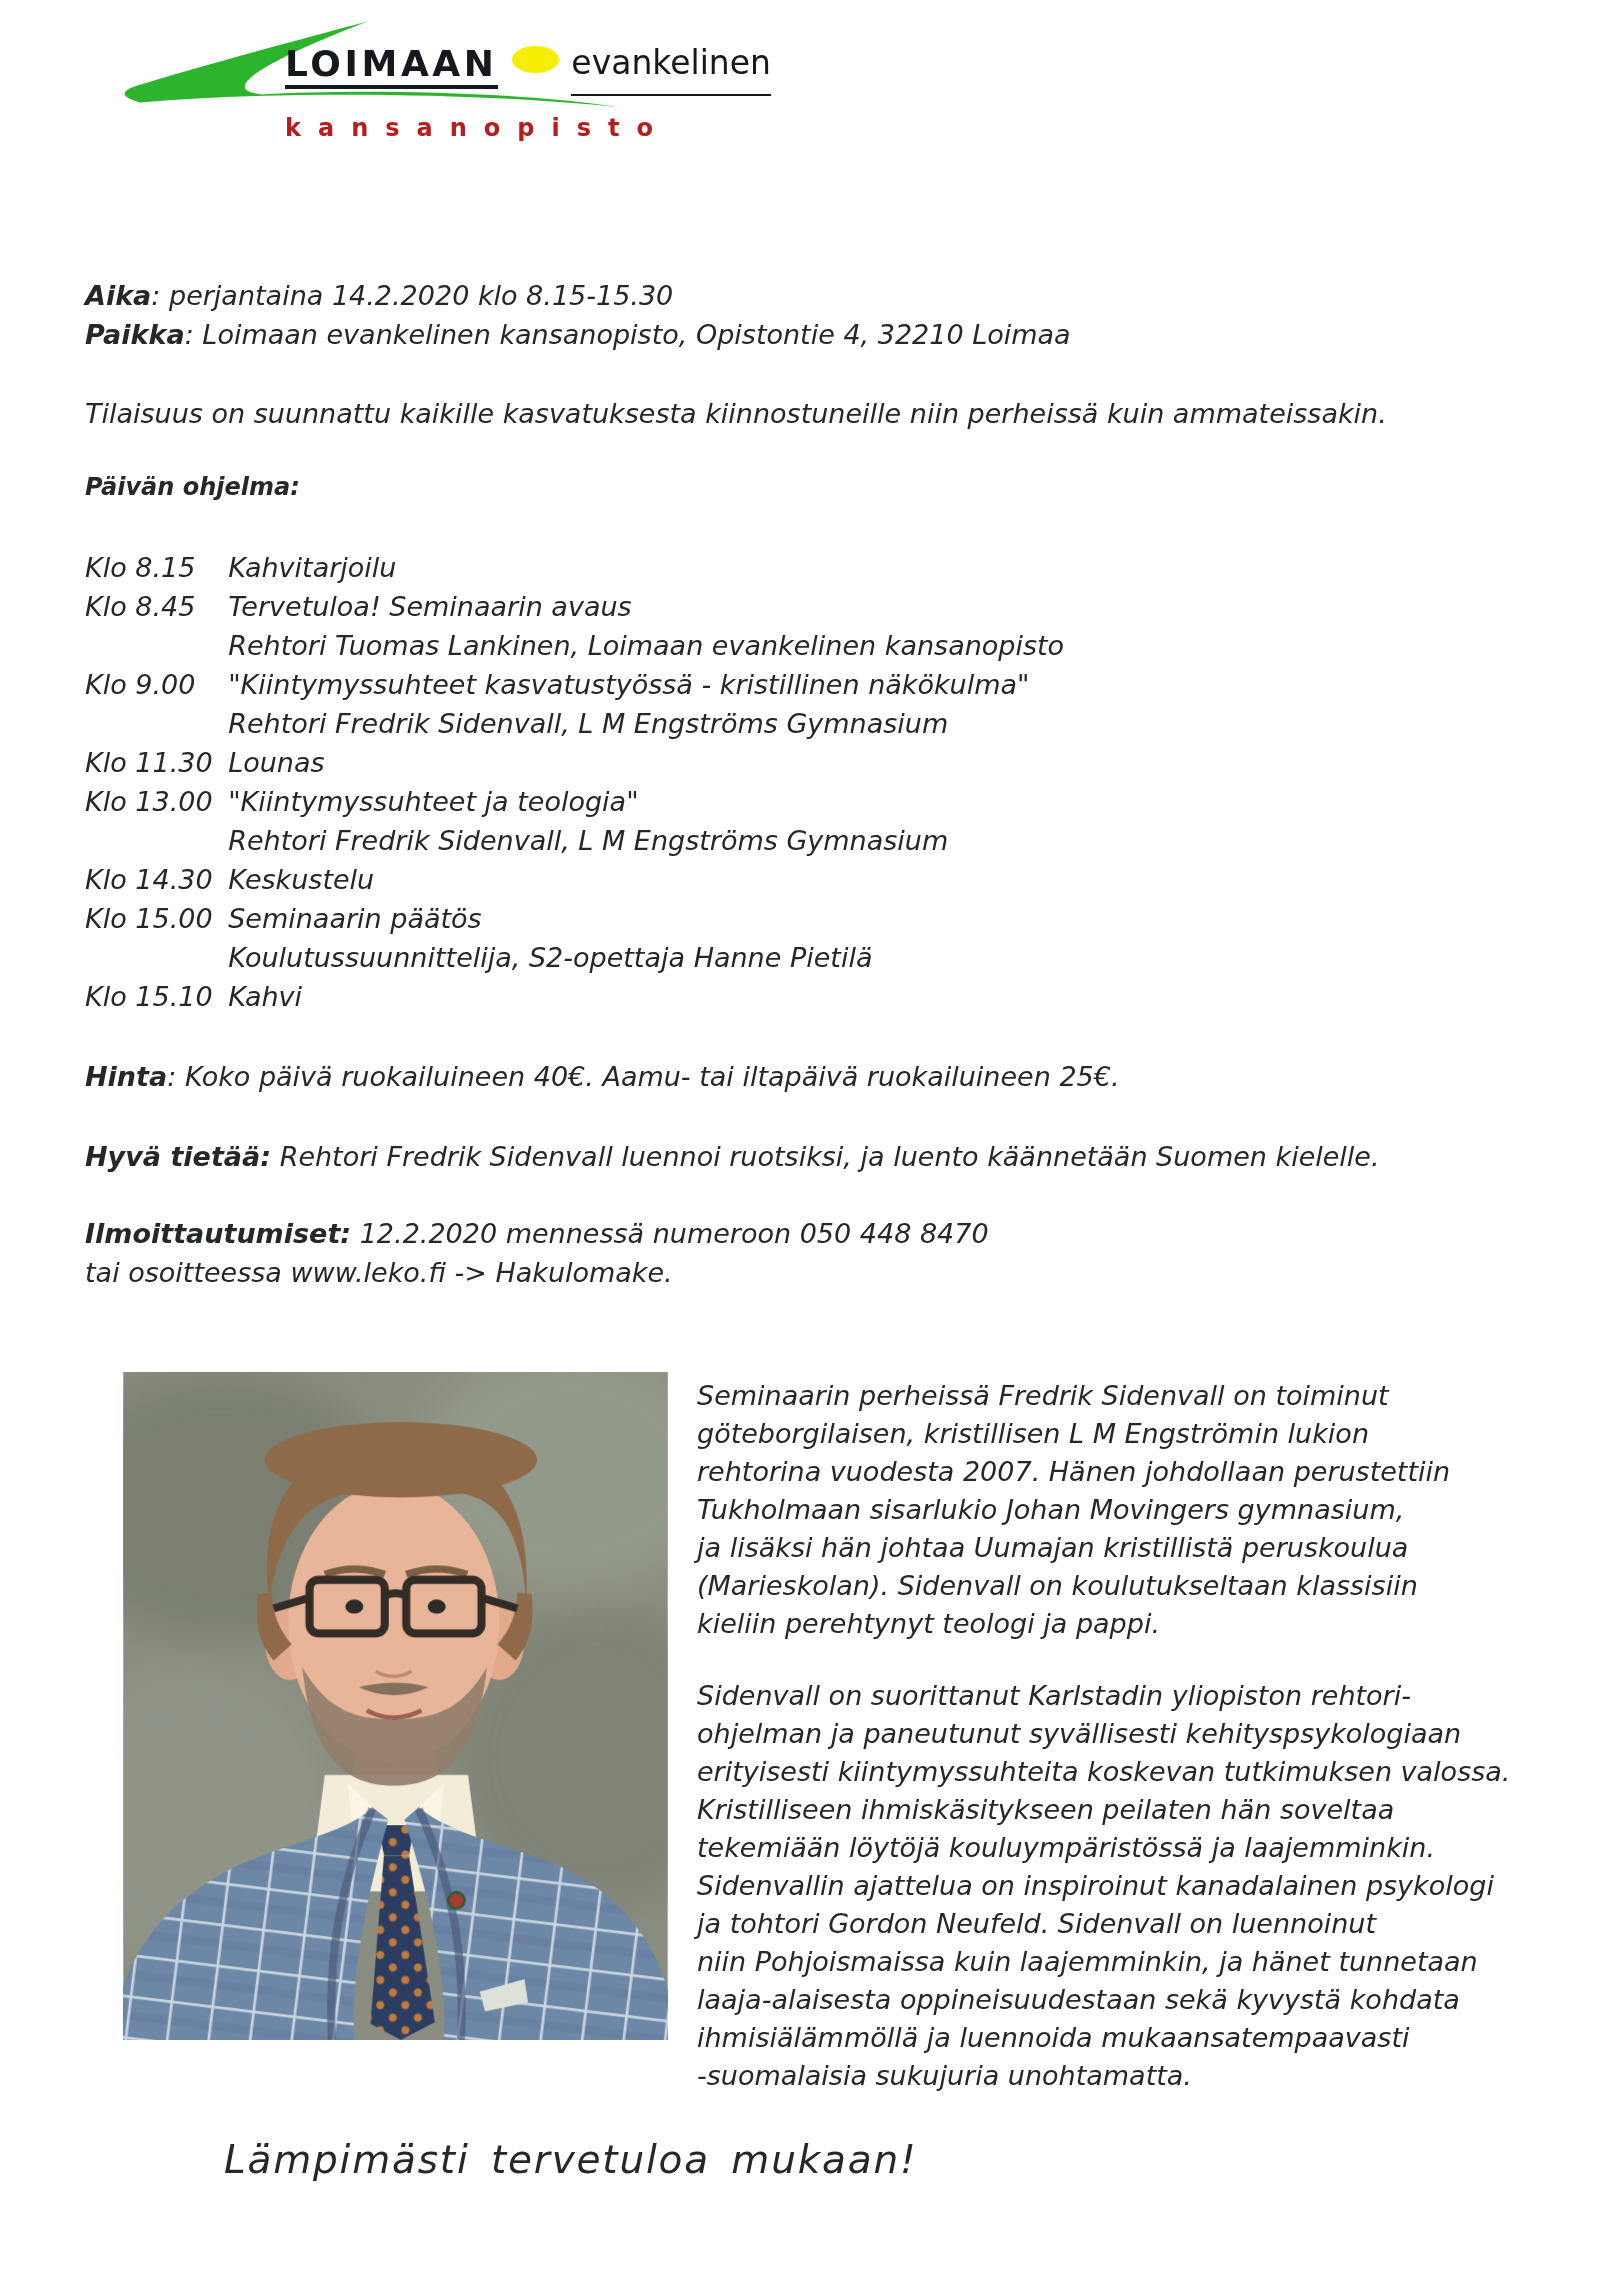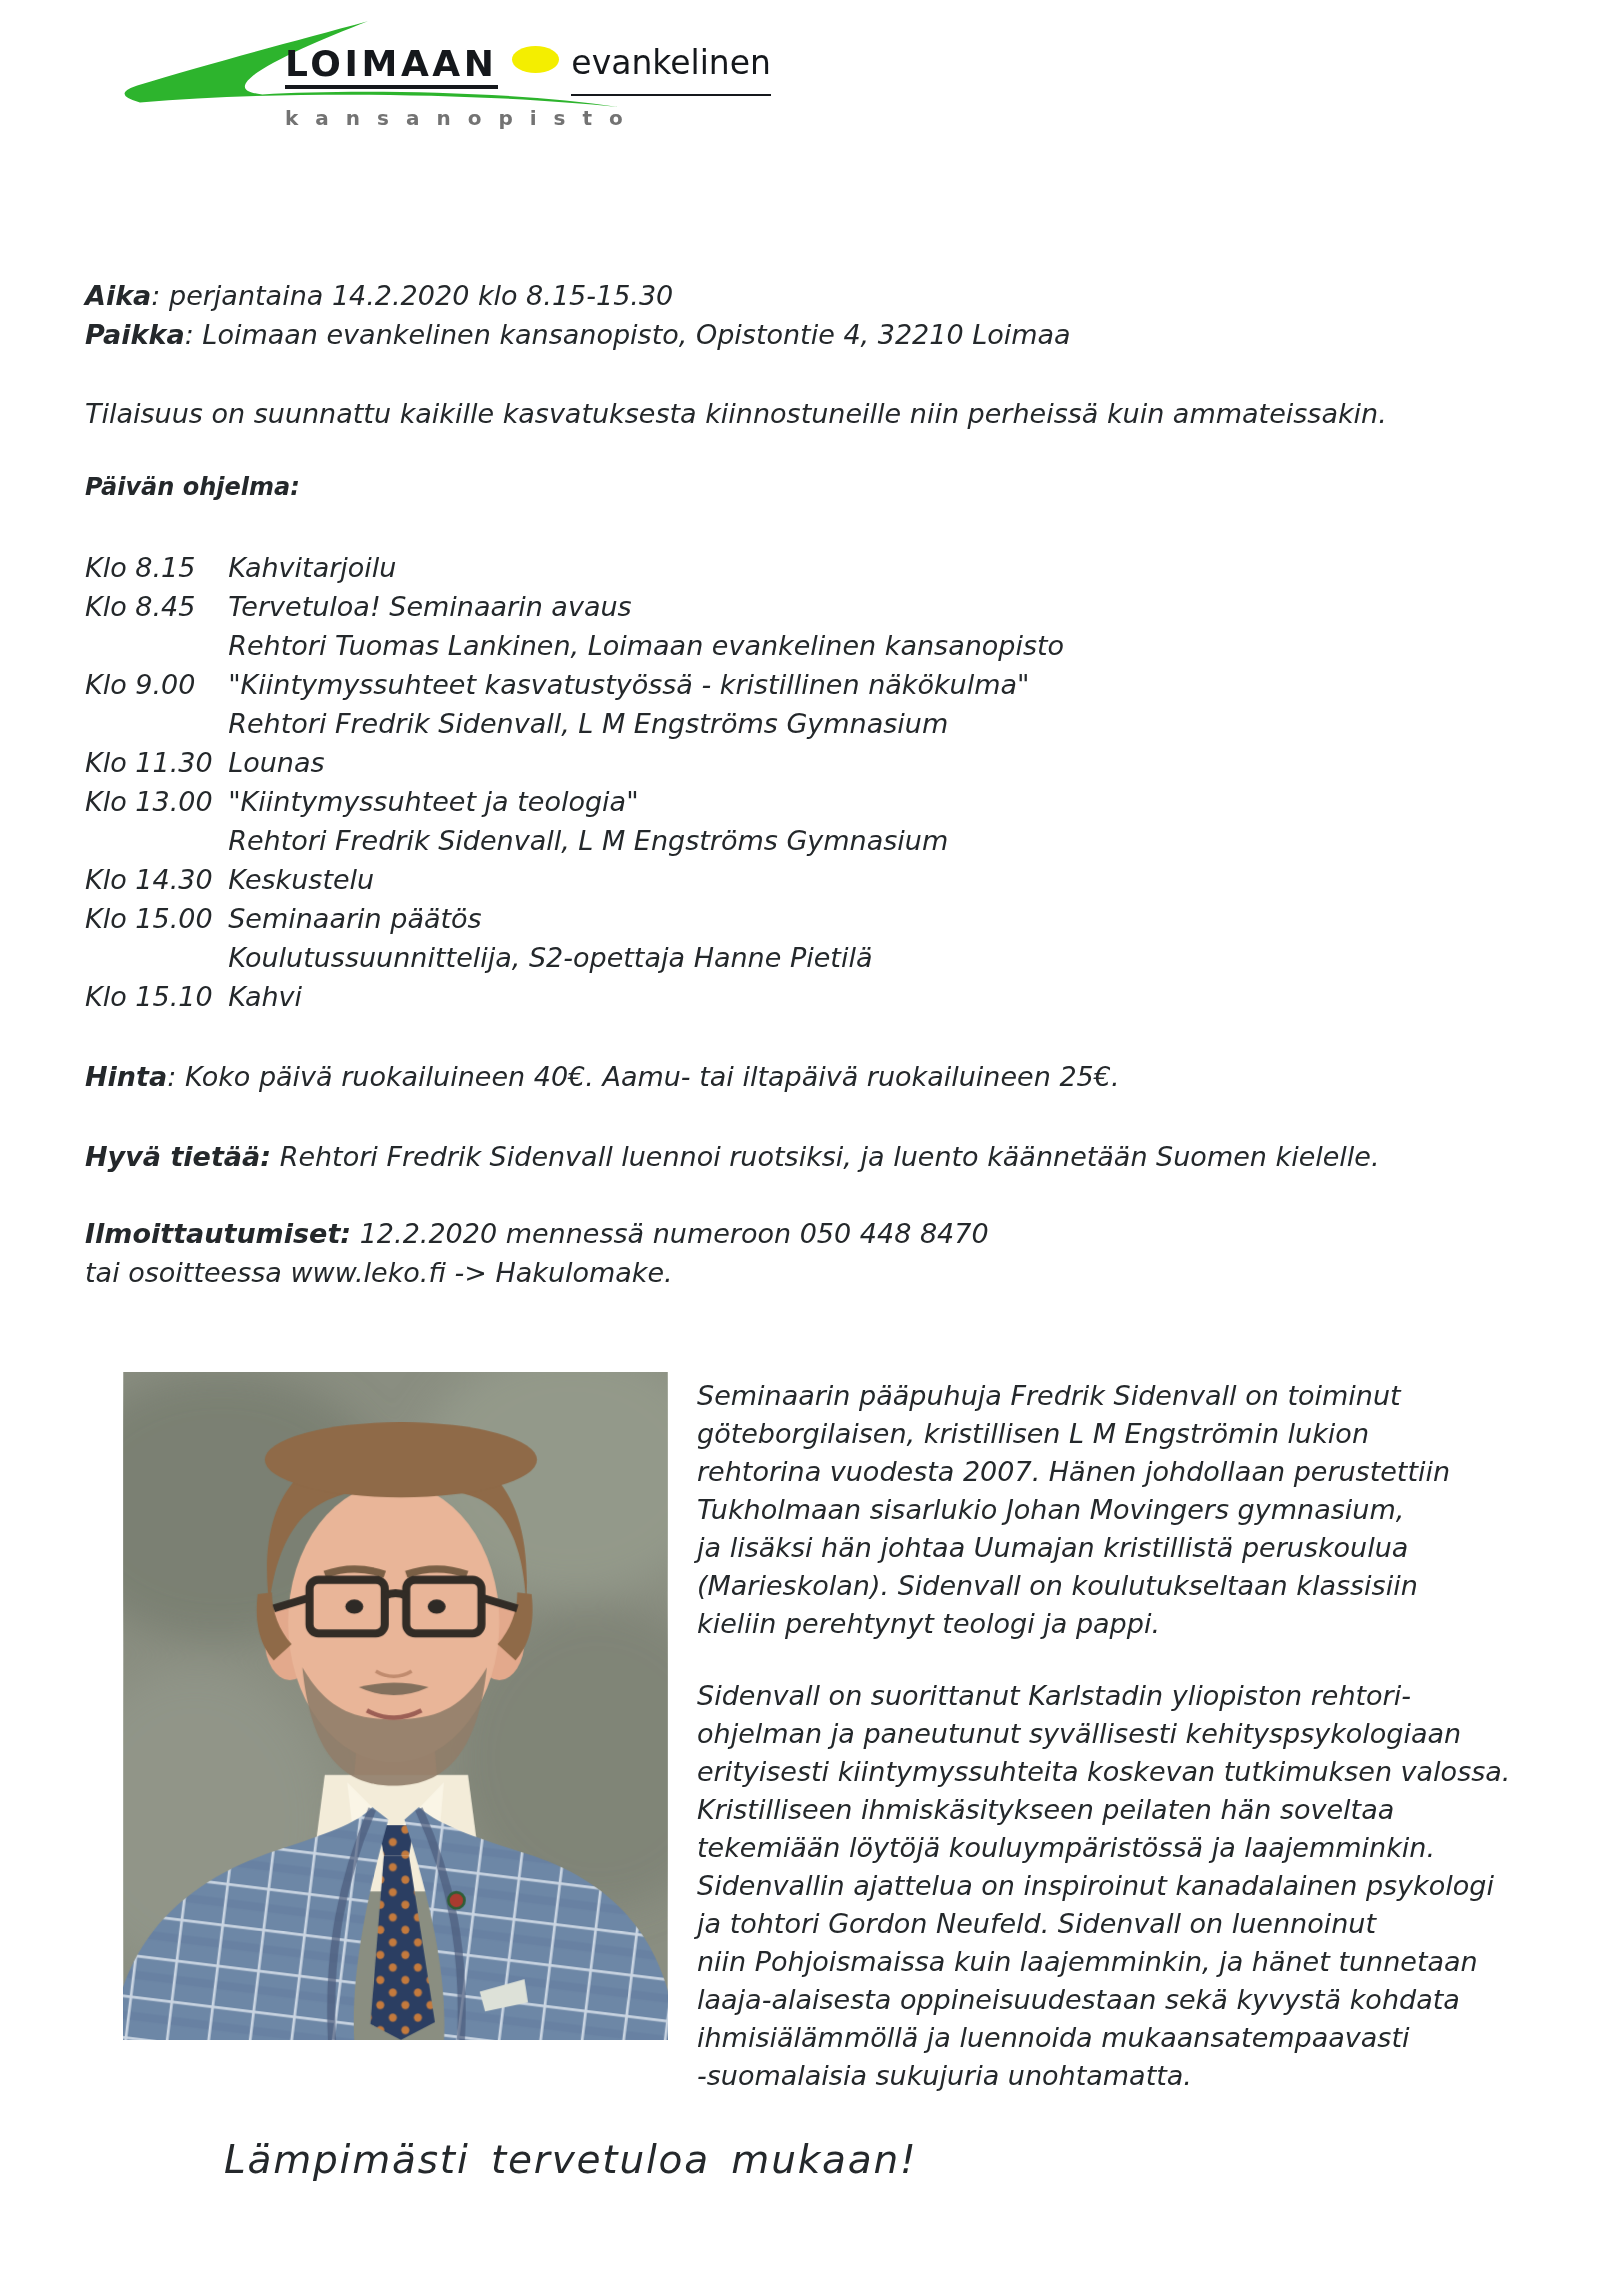--- a/index.html
+++ b/index.html
@@ -13,22 +13,22 @@
   
   .logo{position:absolute;left:90px;top:14.3px;width:627px;height:109px;}
   .logo svg.swoosh{position:absolute;left:0;top:0;width:627px;height:109px;}
   .logo-text{position:absolute;left:195px;top:32px;font-style:normal;}
   .logo-row1{display:flex;align-items:flex-start;}
   .loimaan{font-weight:bold;font-size:36px;letter-spacing:3.6px;color:#15181c;
            border-bottom:4.5px solid #15181c;padding-bottom:2.7px;line-height:1;}
   .logo-dot{width:47px;height:27px;border-radius:50%;margin:0 12.5px 7.2px 14.3px;flex:0 0 auto;}
   .evank{font-size:33px;color:#15181c;border-bottom:2.7px solid #15181c;
          padding-bottom:15px;line-height:1;}
-  .kansan{font-weight:bold;font-size:20px;letter-spacing:17px;color:#737373;
-          margin-top:10px;white-space:nowrap;}
+  .kansan{font-weight:bold;font-size:24px;letter-spacing:17px;color:#b91c1c;
+          margin-top:18px;white-space:nowrap;}
 
   
   .title{position:absolute;left:85px;top:149px;margin:0;
          font-size:48px;font-weight:bold;font-style:italic;
          letter-spacing:0.9px;word-spacing:9px;color:#23272a;white-space:nowrap;}
 
   
   .txt{font-size:27px;line-height:39px;white-space:nowrap;}
   .meta{position:absolute;left:85px;top:276px;}
   .audience{position:absolute;left:85px;top:394px;}
@@ -221,21 +221,21 @@
           <path d="M292 250 Q304 244 316 250"></path>
           <path d="M208 252 L168 264"></path>
           <path d="M400 252 L440 264"></path>
         </g>
       </g>
     </svg>
   </figure>
 
   <div class="bio">
     <div class="para1">
-      <div class="bline">Seminaarin pääpuhuja Fredrik Sidenvall on toiminut</div>
+      <div class="bline">Seminaarin perheissä Fredrik Sidenvall on toiminut</div>
       <div class="bline">göteborgilaisen, kristillisen L M Engströmin lukion</div>
       <div class="bline">rehtorina vuodesta 2007. Hänen johdollaan perustettiin</div>
       <div class="bline">Tukholmaan sisarlukio Johan Movingers gymnasium,</div>
       <div class="bline">ja lisäksi hän johtaa Uumajan kristillistä peruskoulua</div>
       <div class="bline">(Marieskolan). Sidenvall on koulutukseltaan klassisiin</div>
       <div class="bline">kieliin perehtynyt teologi ja pappi.</div>
     </div>
     <div class="para2">
       <div class="bline">Sidenvall on suorittanut Karlstadin yliopiston rehtori-</div>
       <div class="bline">ohjelman ja paneutunut syvällisesti kehityspsykologiaan</div>

